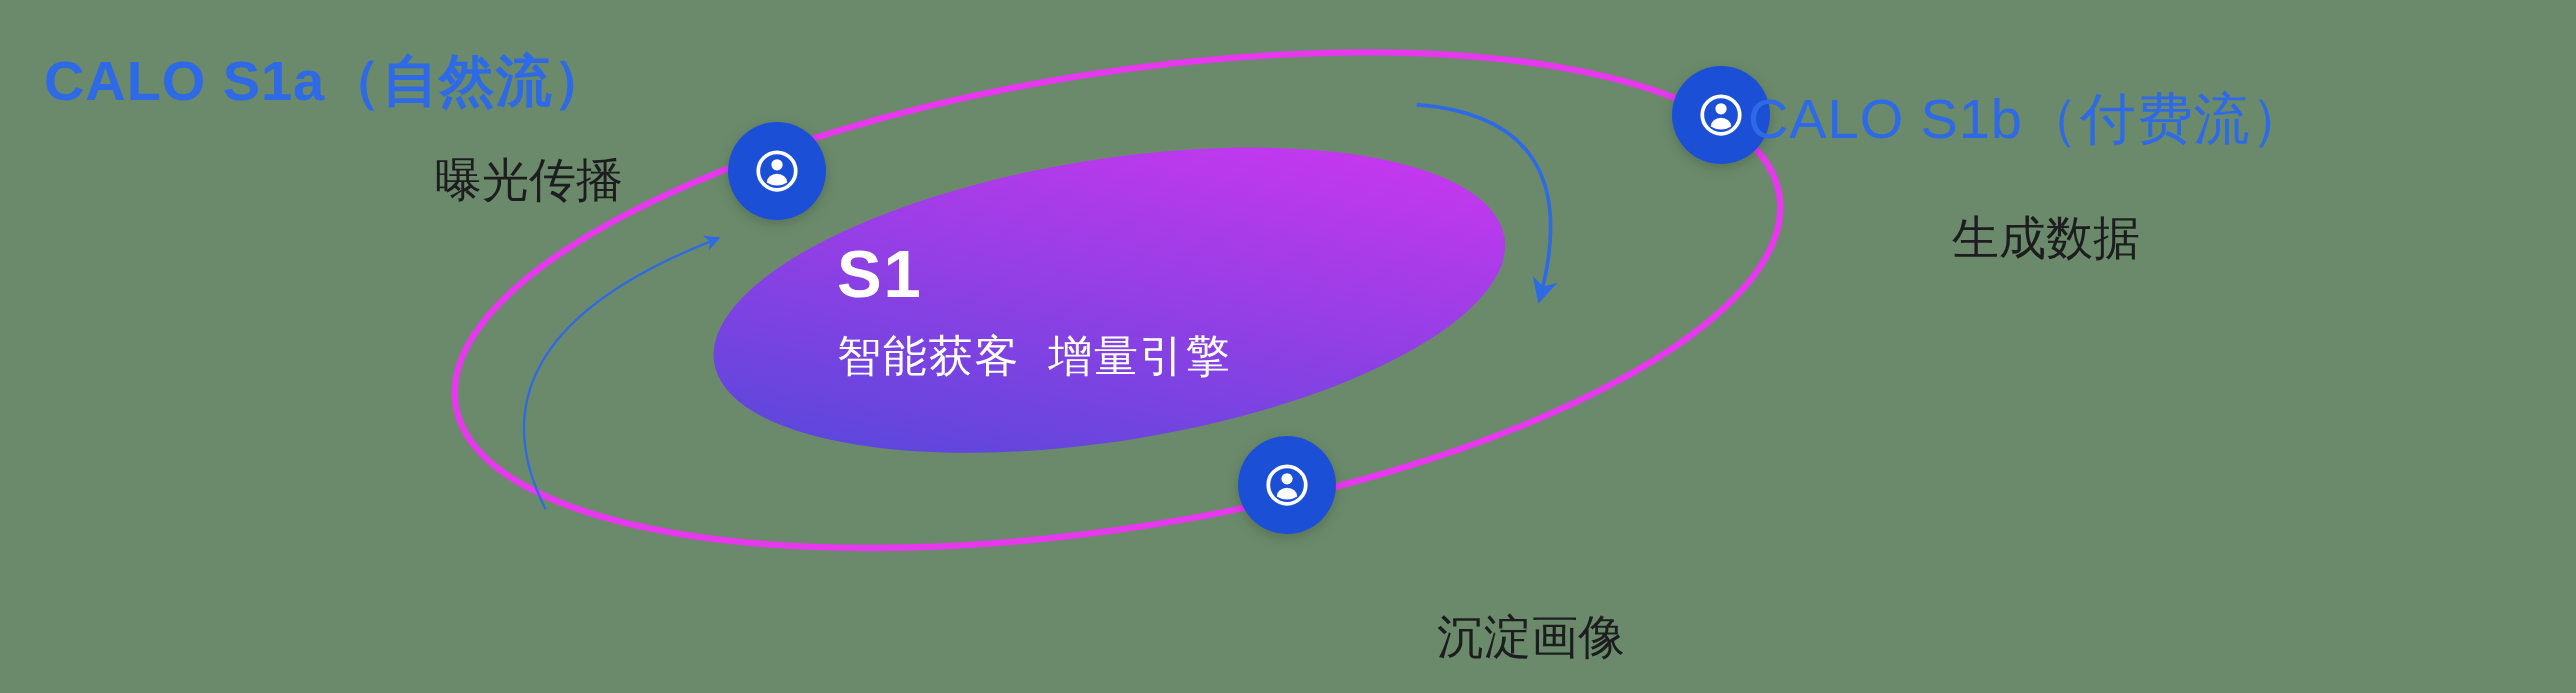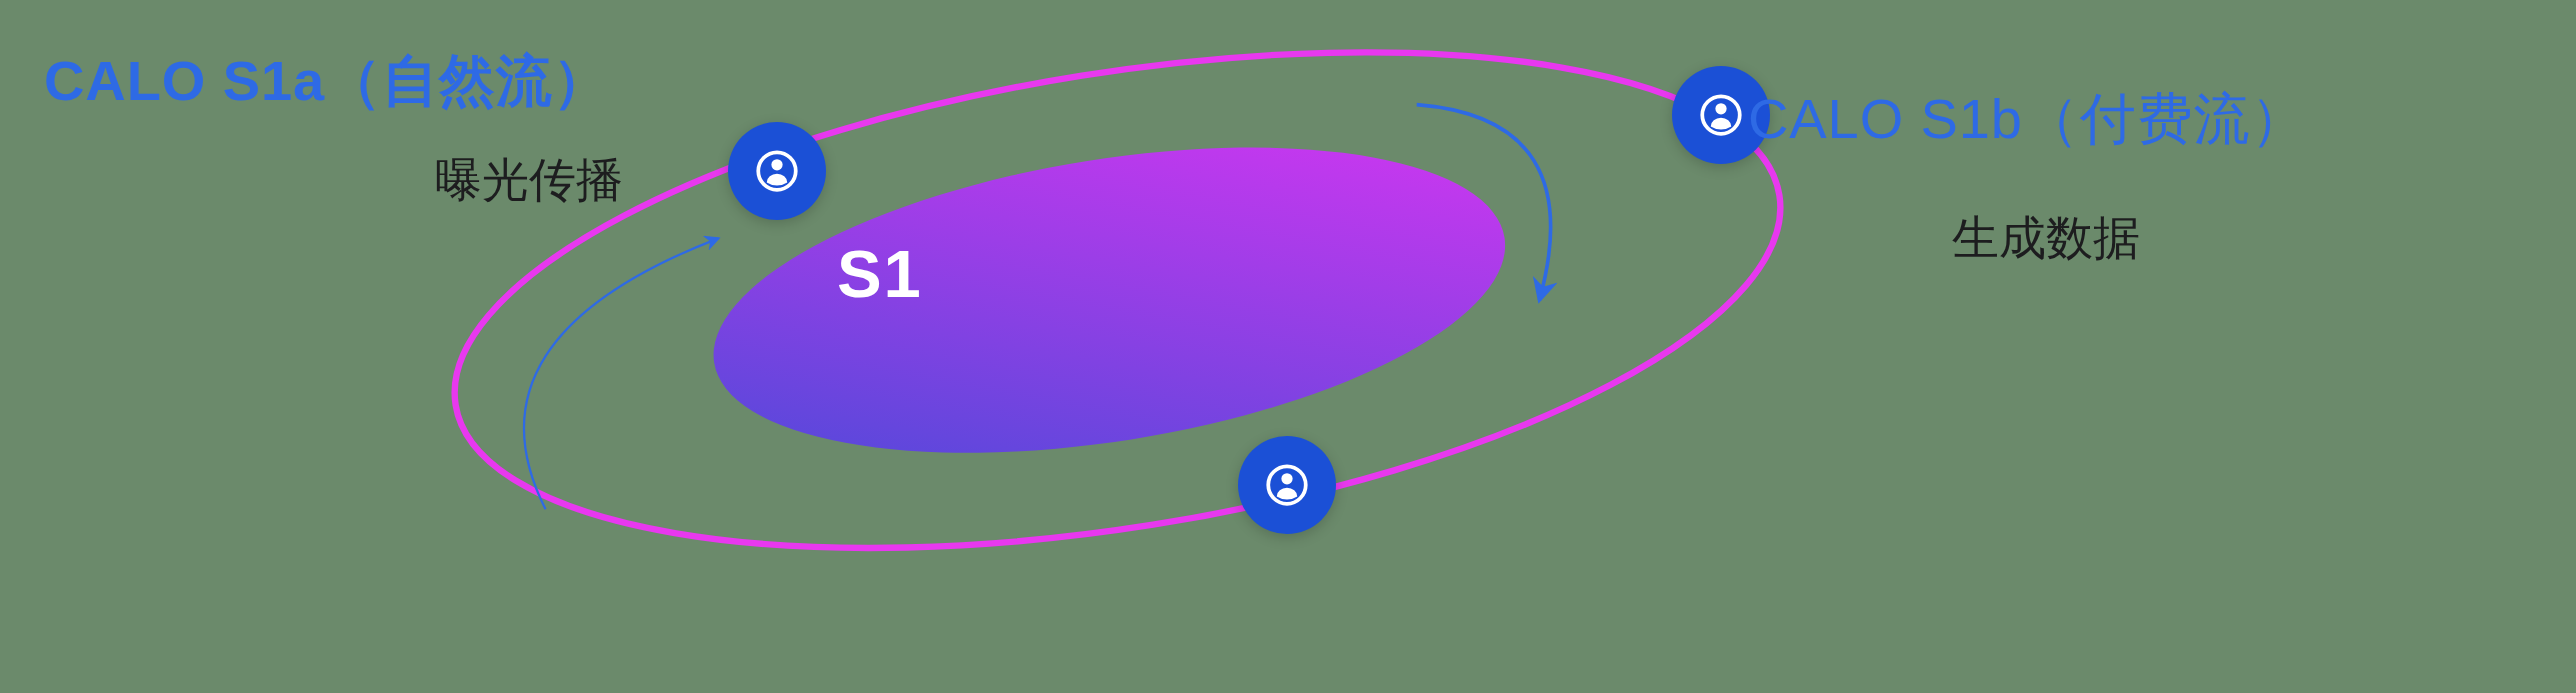--- a/index.html
+++ b/index.html
@@ -56,20 +56,21 @@
 
     <ellipse cx="1220" cy="330" rx="440" ry="155" transform="rotate(-9 1220 330)" fill="url(#coreGrad)"></ellipse>
 
     <path class="arrow thin" d="M 600 560 Q 505 372 790 262" marker-end="url(#arrowhead)"></path>
 
     <path class="arrow thick" d="M 1558 115 Q 1748 130 1693 330" marker-end="url(#arrowhead)"></path>
   </svg>
 
   <div class="core-text">
     <div class="core-title">S1</div>
+    <div class="core-subtitle">智能获客  增量引擎</div>
   </div>
 
   <div class="node pos-node-a">
     <svg viewBox="0 0 48 48" width="60" height="60">
       <circle cx="24" cy="24" r="15" fill="none" stroke="#ffffff" stroke-width="3"></circle>
       <circle cx="24" cy="19" r="4.5" fill="#ffffff"></circle>
       <path d="M15.8 33.2 a8.2 7 0 0 1 16.4 0 a15 15 0 0 1 -16.4 0 z" fill="#ffffff"></path>
     </svg>
   </div>
   <div class="node pos-node-b">
@@ -86,15 +87,16 @@
       <path d="M15.8 33.2 a8.2 7 0 0 1 16.4 0 a15 15 0 0 1 -16.4 0 z" fill="#ffffff"></path>
     </svg>
   </div>
 
   <div class="node-title pos-s1a-title">CALO S1a（自然流）</div>
   <div class="node-sub pos-s1a-sub">曝光传播</div>
 
   <div class="node-title pos-s1b-title">CALO S1b（付费流）</div>
   <div class="node-sub pos-s1b-sub">生成数据</div>
 
+  <div class="node-sub pos-s1c-sub">沉淀画像</div>
 
 </div>
 
 
 </body></html>

